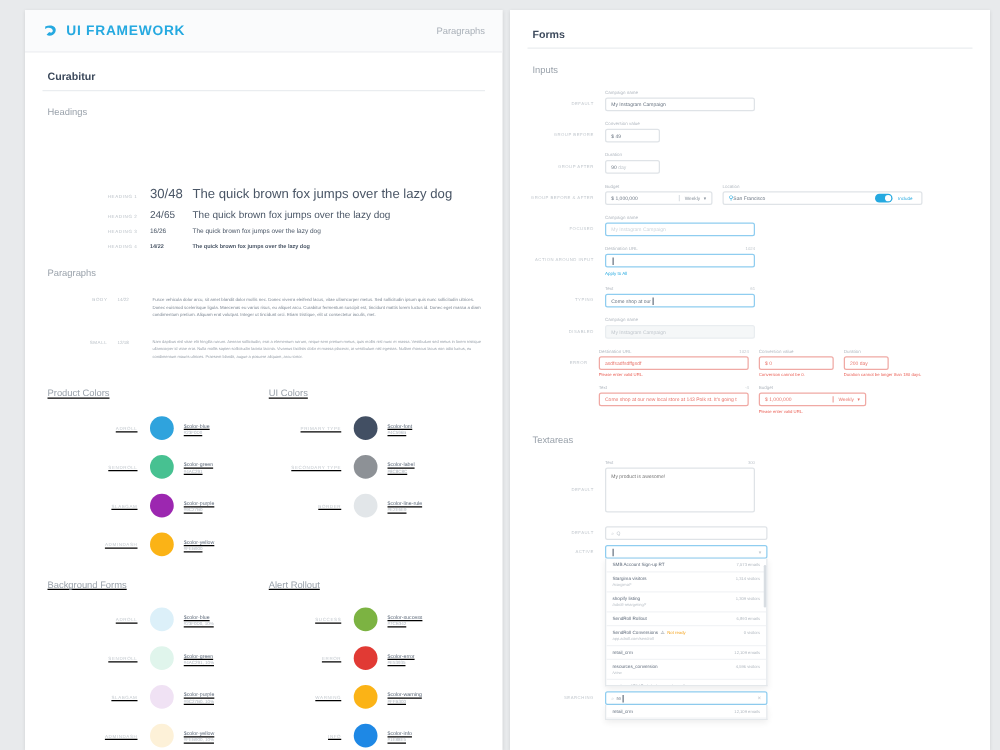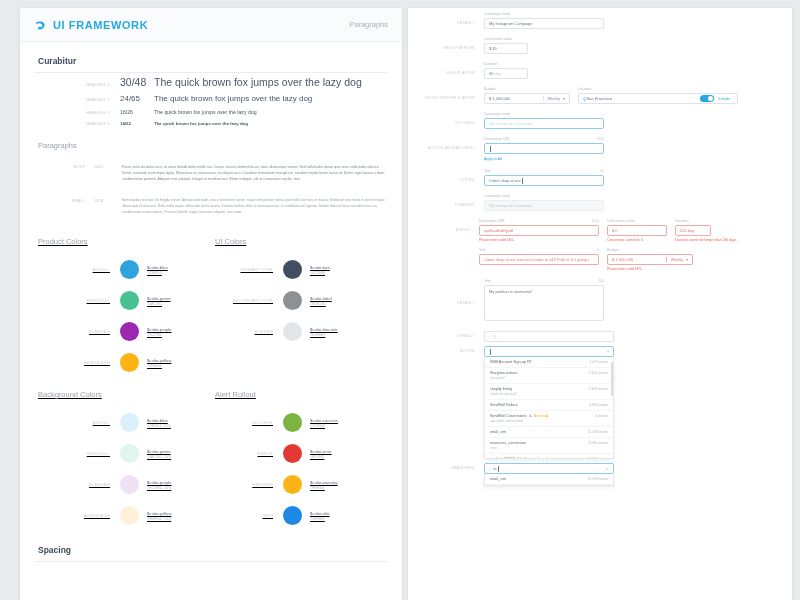--- a/index.html
+++ b/index.html
@@ -44,21 +44,21 @@
   }
 
   
   .type-row { display: flex; align-items: baseline; padding: 3px 0; }
   .type-label {
     width: 86px; text-align: right; padding-right: 10px;
     font-size: 3.6px; color: #b8bfc6; letter-spacing: .5px; text-transform: uppercase;
   }
   .type-size { width: 34px; color: #4a5666; }
   .type-sample { color: #4a5666; }
-  .h1 .type-size, .h1 .type-sample { font-size: 10.5px; }
+  .h1 .type-size, .h1 .type-sample { font-size: 10.5px; margin-top: 44px; }
   .h2 .type-size, .h2 .type-sample { font-size: 8px; }
   .h3 .type-size, .h3 .type-sample { font-size: 5.2px; }
   .h4 .type-size, .h4 .type-sample { font-size: 4.4px; font-weight: bold; }
 
   .para-row { display: flex; padding: 6px 0 10px 0; }
   .para-label {
     width: 60px; text-align: right; padding-right: 8px;
     font-size: 3.6px; color: #b8bfc6; letter-spacing: .5px; text-transform: uppercase;
     padding-top: 1px;
   }
@@ -173,20 +173,21 @@
             </svg>
         </span>
         <span class="brand-name">UI FRAMEWORK</span>
       </div>
       <div class="brand-right">Paragraphs</div>
     </div>
 
     <div class="lp-body">
 
       <div class="sec-title">Curabitur</div>
+      <div class="sub-title">Headings</div>
 
       <div class="type-row h1">
         <div class="type-label">HEADING 1</div>
         <div class="type-size">30/48</div>
         <div class="type-sample">The quick brown fox jumps over the lazy dog</div>
       </div>
       <div class="type-row h2">
         <div class="type-label">HEADING 2</div>
         <div class="type-size">24/65</div>
         <div class="type-sample">The quick brown fox jumps over the lazy dog</div>
@@ -275,21 +276,21 @@
             <div class="swatch-meta">
                 <div class="swatch-var">$color-line-rule</div>
                 <div class="swatch-hex">#E2E6E9</div>
               </div>
           </div>
         </div>
       </div>
 
       <div class="colors-grid">
         <div class="colors-col">
-          <div class="sub-title">Background Colors</div>
+          <div class="sub-title">Background Forms</div>
           <div class="swatch-row">
             <div class="swatch-name">ADROLL</div>
             <div class="dot" style="background:#dcf0f9"></div>
             <div class="swatch-meta">
                 <div class="swatch-var">$color-blue</div>
                 <div class="swatch-hex">#23F0D0, 10%</div>
               </div>
           </div>
           <div class="swatch-row">
             <div class="swatch-name">SENDROLL</div>
@@ -353,20 +354,22 @@
         </div>
       </div>
 
       <div class="sec-title">Spacing</div>
 
     </div>
   </div>
 
   <div class="right-panel">
 
+    <div class="sec-title">Forms</div>
+    <div class="sub-title">Inputs</div>
 
     <div class="form-row">
       <div class="form-label">DEFAULT</div>
       <div class="field-group" style="width:120px">
         <div class="field-head">
             <span class="field-cap">Campaign name</span>
           </div>
         <div class="inp">
             <span>My Instagram Campaign</span>
           </div>
@@ -531,20 +534,21 @@
                 <span>Weekly</span>
                 <span>▾</span>
               </span>
             </div>
             <div class="err-msg">Please enter valid URL.</div>
           </div>
         </div>
       </div>
     </div>
 
+    <div class="sub-title">Textareas</div>
     <div class="form-row">
       <div class="form-label" style="padding-top:22px">DEFAULT</div>
       <div class="field-group" style="width:120px">
         <div class="field-head">
           <span class="field-cap">Text</span>
           <span class="field-count">300</span>
         </div>
         <textarea class="ta" placeholder="My product is awesome!" style=""></textarea>
       </div>
     </div>

